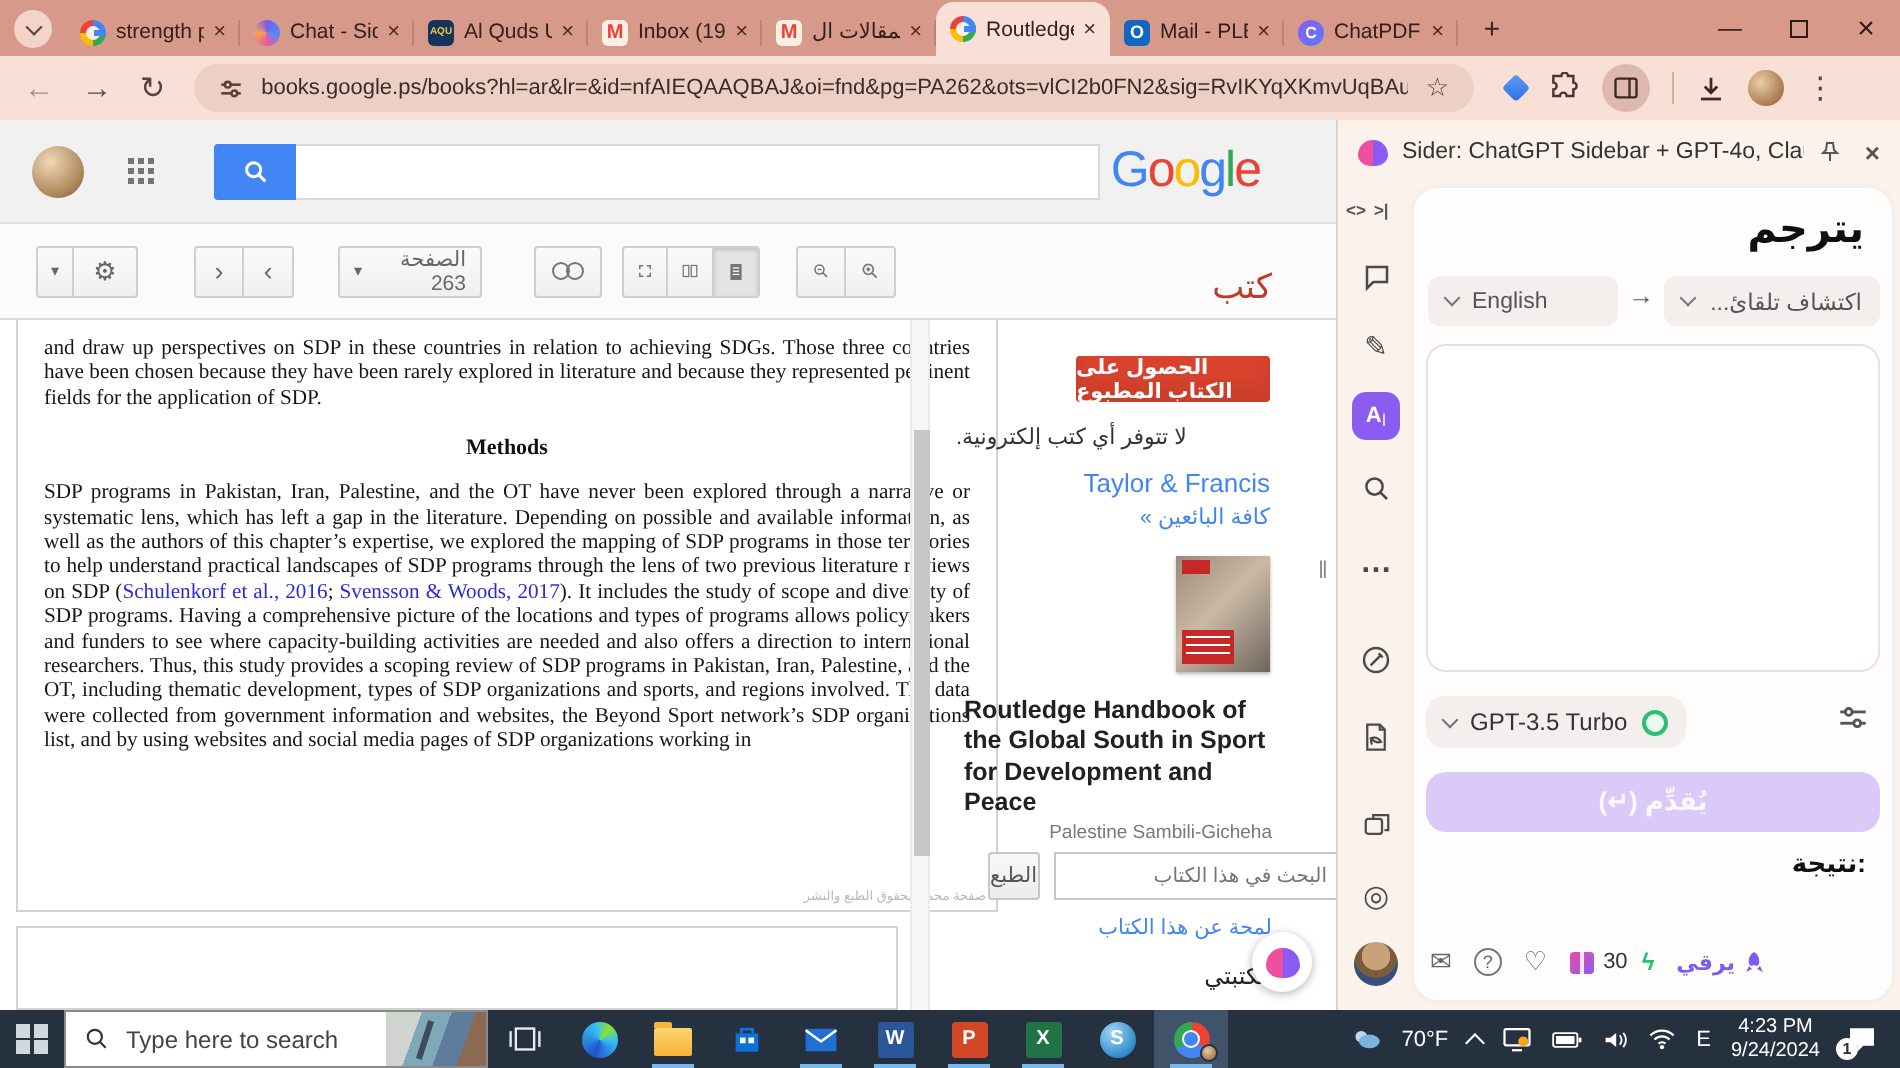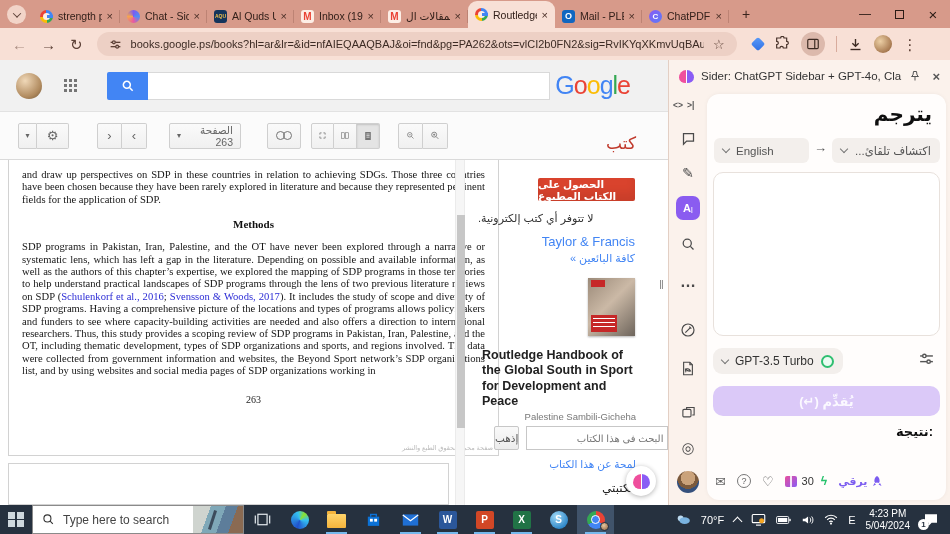--- a/index.html
+++ b/index.html
@@ -353,21 +353,20 @@
     </div>
     <span class="books-link">كتب</span>
   </div>
 
   <div class="bcontent">
 
     <div class="pagebox">
       <p class="pagetext">and draw up perspectives on SDP in these countries in relation to achieving SDGs. Those three countries have been chosen because they have been rarely explored in literature and because they represented pertinent fields for the application of SDP.</p>
       <p class="methods">Methods</p>
       <p class="pagetext"><span>SDP programs in Pakistan, Iran, Palestine, and the OT have never been explored through a narrative or systematic lens, which has left a gap in the literature. Depending on possible and available information, as well as the authors of this chapter’s expertise, we explored the mapping of SDP programs in those territories to help understand practical landscapes of SDP programs through the lens of two previous literature reviews on SDP (</span><span class="cite">Schulenkorf et al., 2016</span><span>; </span><span class="cite">Svensson &amp; Woods, 2017</span><span>). It includes the study of scope and diversity of SDP programs. Having a comprehensive picture of the locations and types of programs allows policymakers and funders to see where capacity-building activities are needed and also offers a direction to international researchers. Thus, this study provides a scoping review of SDP programs in Pakistan, Iran, Palestine, and the OT, including thematic development, types of SDP organizations and sports, and regions involved. The data were collected from government information and websites, the Beyond Sport network’s SDP organizations list, and by using websites and social media pages of SDP organizations working in</span></p>
-      <p class="pnum">263</p>
       <span class="copynote">صفحة محمية بحقوق الطبع والنشر</span>
     </div>
     <div class="pagebox2"></div>
 
     <div class="vscroll">
       <div class="vthumb"></div>
     </div>
 
     <div class="redbtn">الحصول على الكتاب المطبوع</div>
     <div class="noebooks">لا تتوفر أي كتب إلكترونية.</div>
@@ -377,21 +376,21 @@
         <span class="chip"></span>
         <span class="band">
           <i></i>
           <i></i>
           <i></i>
         </span>
       </div>
     <div class="btitle">Routledge Handbook of the Global South in Sport for Development and Peace</div>
     <div class="editors2">Palestine Sambili-Gicheha</div>
     <div class="bsearch-row">
-      <span class="gobtn">إذهب</span>
+      <span class="gobtn">الطبع</span>
       <input class="bsearch-input" type="text" placeholder="البحث في هذا الكتاب" style="">
     </div>
     <div class="aboutlink">لمحة عن هذا الكتاب</div>
     <div class="mylib">مكتبتي</div>
     <div class="fab">
         <span class="brain"></span>
       </div>
   </div>
 
   <div class="panel-handle">‖</div>
@@ -597,21 +596,21 @@
           <path d="M3 8v4h4l5 4V4L7 8H3z" fill="#fff"></path>
           <path d="M15 6c2 2.5 2 5.5 0 8M18 4c3 3.5 3 8.5 0 12" fill="none" stroke="#fff" stroke-width="1.6"></path>
         </svg>
       <svg width="14" height="11" viewBox="0 0 24 18">
           <path d="M2 6a14 14 0 0 1 20 0M5.5 9.5a9 9 0 0 1 13 0M9 13a4.5 4.5 0 0 1 6 0" fill="none" stroke="#fff" stroke-width="1.9"></path>
           <circle cx="12" cy="16" r="1.8" fill="#fff"></circle>
         </svg>
       <span>E</span>
       <div class="clock">
         <div>4:23 PM</div>
-        <div>5/04/2024</div>
+        <div>9/24/2024</div>
       </div>
       <div class="notif">
         <svg width="16" height="15" viewBox="0 0 24 22">
             <path d="M3 3h18v13h-8l-4 4v-4H3V3z" fill="#fff"></path>
           </svg>
         <span class="notif-badge">1</span>
       </div>
     </div>
   </div>
 

